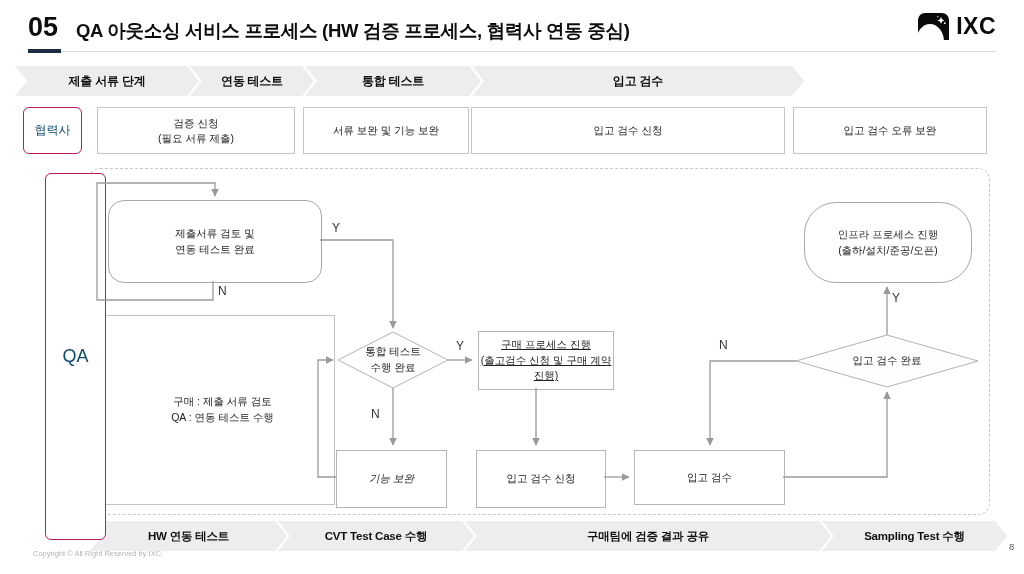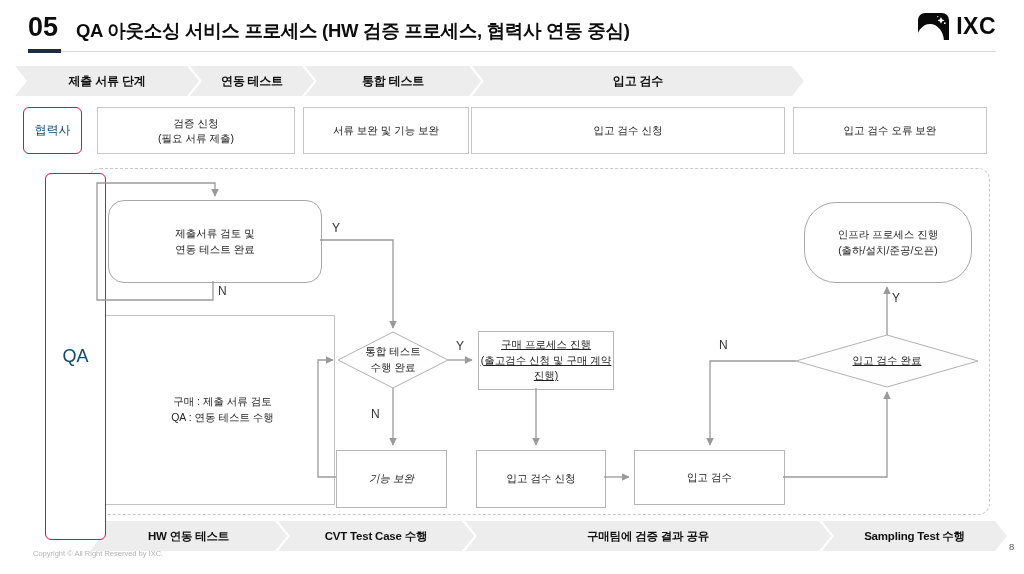--- a/index.html
+++ b/index.html
@@ -86,21 +86,21 @@
 연동 테스트 완료</div>
   <div class="node roles" style="left:92px;top:315px;width:223px;height:188px;">구매 : 제출 서류 검토
 QA : 연동 테스트 수행</div>
   <div class="node ghost" style="left:343px;top:336px;width:100px;height:48px;">통합 테스트
 수행 완료</div>
   <div class="node" style="left:478px;top:331px;width:134px;height:57px;text-decoration:underline;">구매 프로세스 진행
 (출고검수 신청 및 구매 계약 진행)</div>
   <div class="node" style="left:336px;top:450px;width:109px;height:56px;font-style:italic;">기능 보완</div>
   <div class="node" style="left:476px;top:450px;width:128px;height:56px;">입고 검수 신청</div>
   <div class="node" style="left:634px;top:450px;width:149px;height:53px;">입고 검수</div>
-  <div class="node ghost" style="left:817px;top:348px;width:140px;height:26px;text-decoration:underline;">입고 검수 완료</div>
+  <div class="node ghost" style="left:817px;top:348px;width:140px;height:26px;">입고 검수 완료</div>
   <div class="node round" style="left:804px;top:202px;width:166px;height:79px;border-radius:32px;">인프라 프로세스 진행
 (출하/설치/준공/오픈)</div>
 
   <svg class="connectors" width="1024" height="574" viewBox="0 0 1024 574">
     <defs>
       <marker id="ah" markerWidth="7" markerHeight="7" refX="5.5" refY="3" orient="auto">
         <path d="M0,0 L6,3 L0,6 Z" fill="#9a9a9a"></path>
       </marker>
     </defs>
     <polygon points="338,360 393,332 448,360 393,388" fill="#fefefe" stroke="#b2b2b2" stroke-width="1"></polygon>

